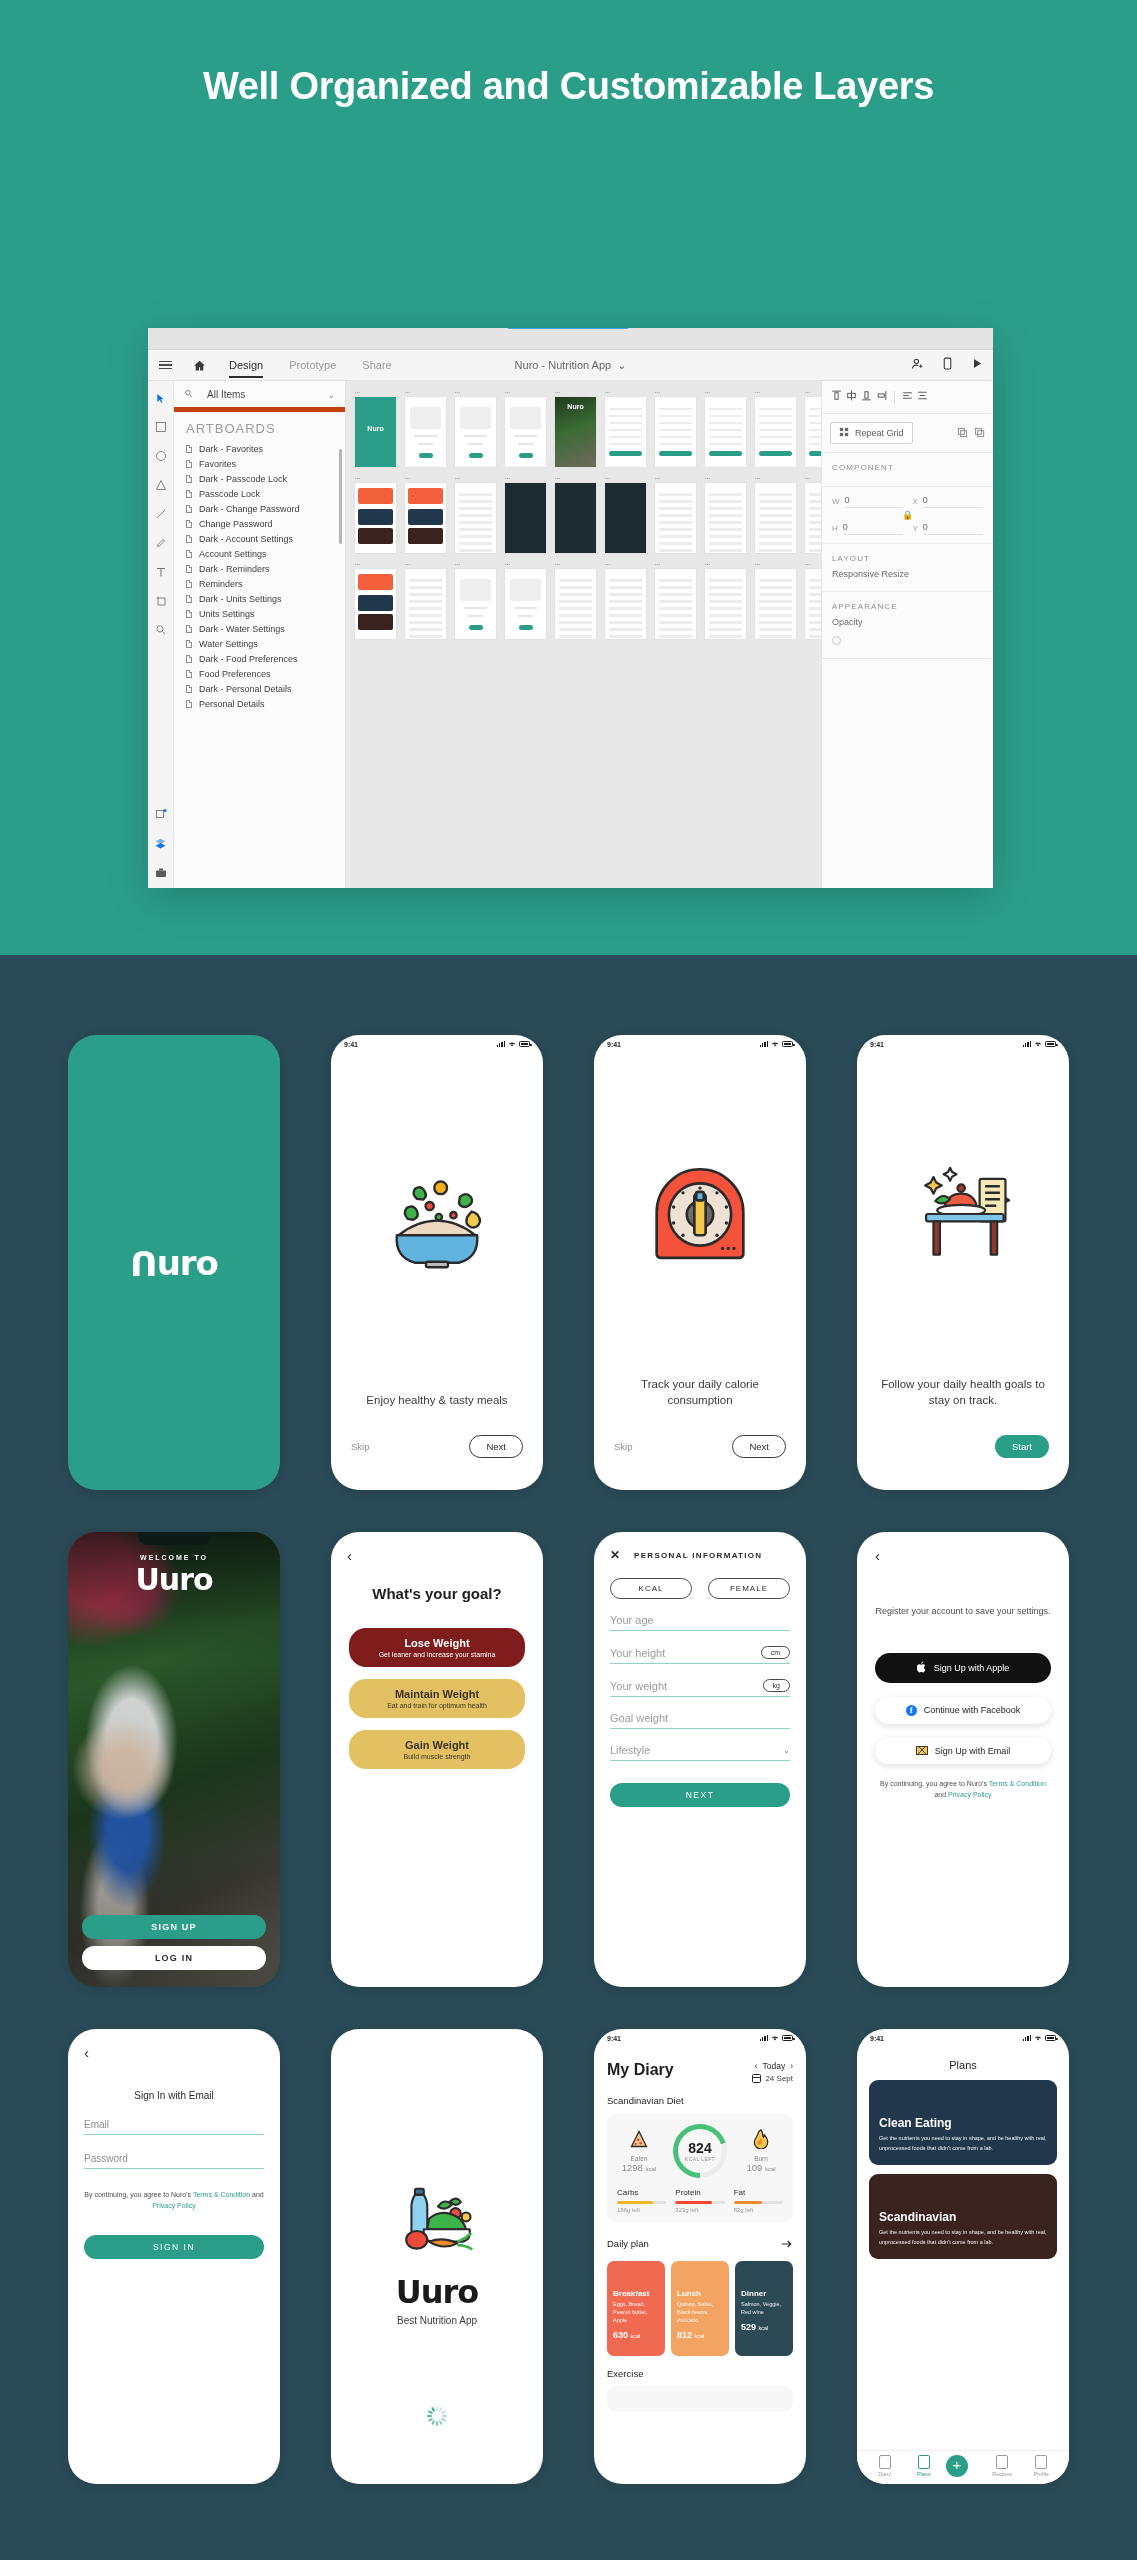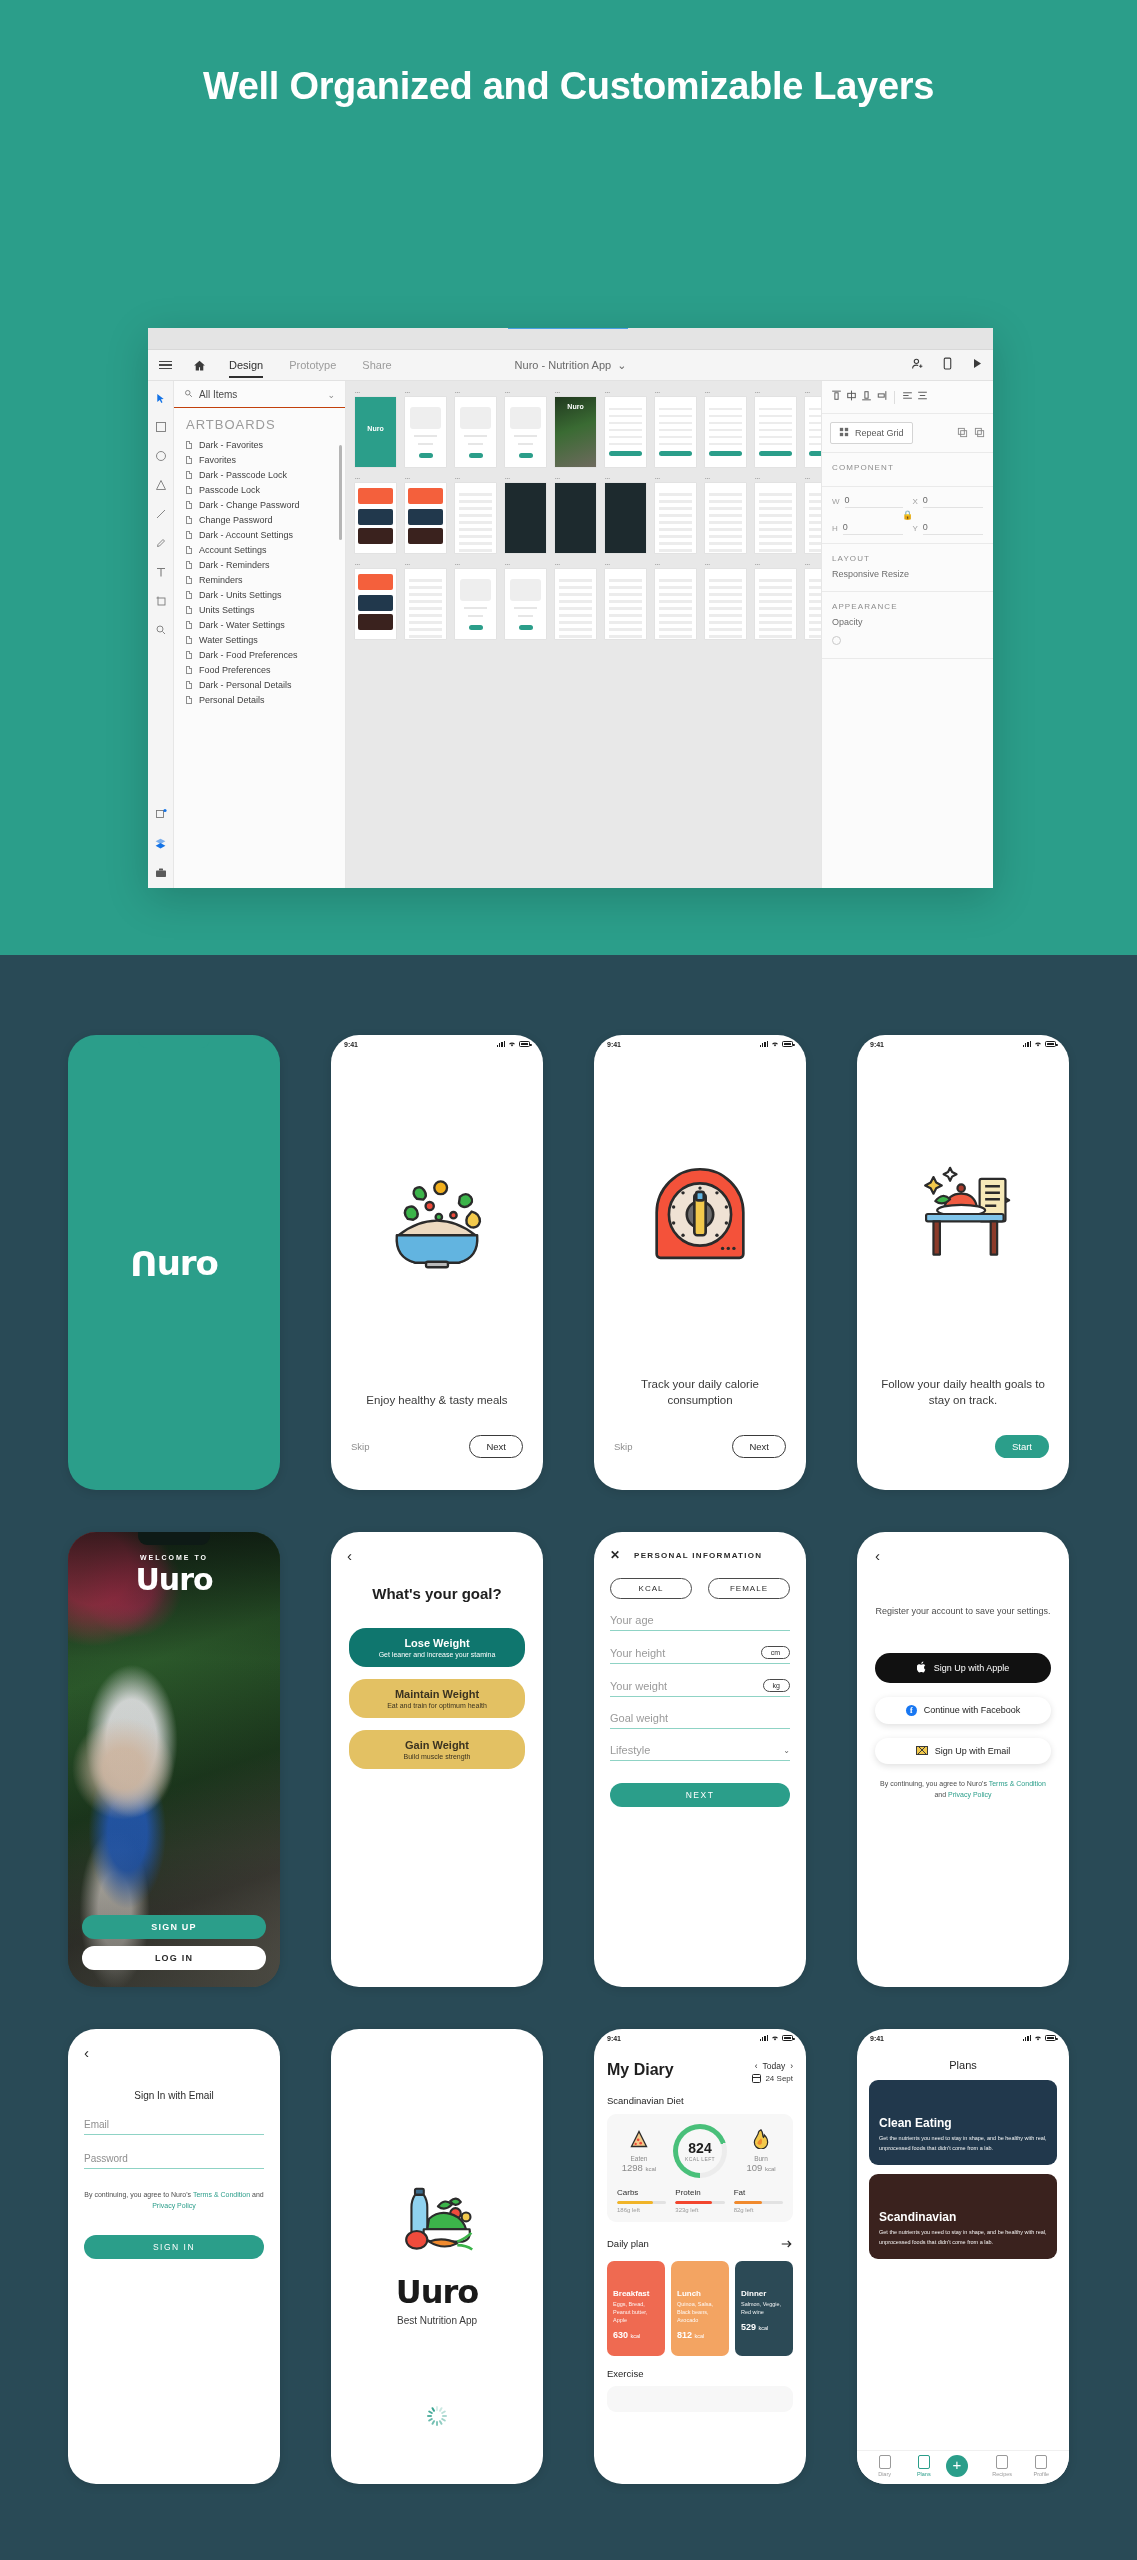--- a/index.html
+++ b/index.html
@@ -90,22 +90,22 @@
   .tool { width: 16px; height: 16px; display:flex;align-items:center;justify-content:center; color:#7a7a7a; }
   .tool.sel { color: #1473e6; }
   .tool svg { display:block; }
   .tools-bottom { margin-top: auto; display:flex; flex-direction:column; align-items:center; gap: 13px; padding-bottom: 8px; }
 
   .xd-panel {
     width: 172px; background: #fbfbfb; border-right: 1px solid #e6e6e6;
     display: flex; flex-direction: column;
   }
   .panel-search {
-    display: flex; align-items: center; gap: 6px;
-    padding: 8px 10px 7px 10px; border-bottom: 1px solid #c2410c;
+    display: flex; align-items: center; gap: 14px;
+    padding: 8px 10px 7px 10px; border-bottom: 5px solid #c2410c;
     font-size: 10px; color: #4a4a4a;
   }
   .panel-search .sv { flex: 1; }
   .panel-search .chev { color: #8a8a8a; font-size: 9px; }
   .panel-section {
     font-size: 13px; letter-spacing: 1px; color: #9b9b9b;
     padding: 9px 12px 5px 12px;
   }
   .panel-list { flex: 1; overflow: hidden; position: relative; }
   .panel-row {
@@ -240,21 +240,21 @@
   .welcome-btns { position:absolute; bottom:17px; left:14px; right:14px; z-index:3; }
   .btn-signup { background:#2b9e8a; color:#fff; border-radius:14px; text-align:center; font-size:9px; font-weight:bold; letter-spacing:1.2px; padding:7px 0; }
   .btn-login { background:#fff; color:#2a2a2a; border-radius:14px; text-align:center; font-size:9px; font-weight:bold; letter-spacing:1.2px; padding:7px 0; margin-top:7px; }
 
   
   .p-goal { padding: 16px 0 0 0; }
   .back-chev { font-size:15px; color:#2a2a2a; padding-left:16px; line-height:1; }
   .goal-title { text-align:center; font-size:15px; font-weight:bold; color:#202020; margin-top:22px; }
   .goal-list { padding: 0 18px; margin-top: 26px; }
   .goal-card { border-radius:17px; padding: 9px 10px; text-align:center; margin-bottom: 12px; }
-  .goal-card.primary { background:#0f766e; }
+  .goal-card.primary { background:#7f1d1d; }
   .goal-card.secondary { background:#e3c163; }
   .goal-card .gt { font-size:11px; font-weight:bold; }
   .goal-card .gs { font-size:7px; margin-top:2px; }
   .goal-card.primary .gt, .goal-card.primary .gs { color:#fff; }
   .goal-card.secondary .gt, .goal-card.secondary .gs { color:#3b3320; }
 
   
   .p-info { padding: 16px 16px 0 16px; }
   .pi-head { display:flex; align-items:center; gap:14px; }
   .pi-x { font-size:12px; color:#2a2a2a; font-weight:bold; }

